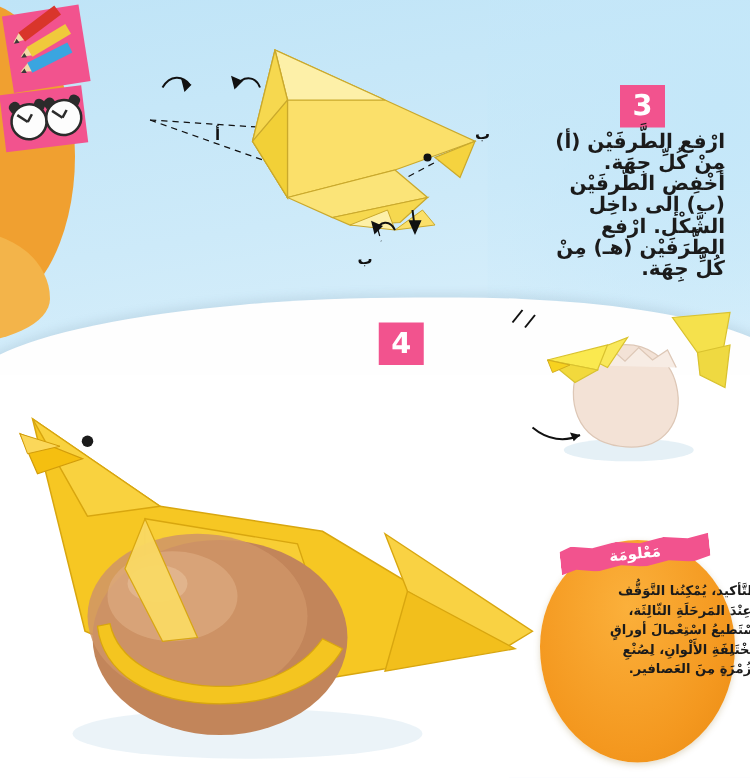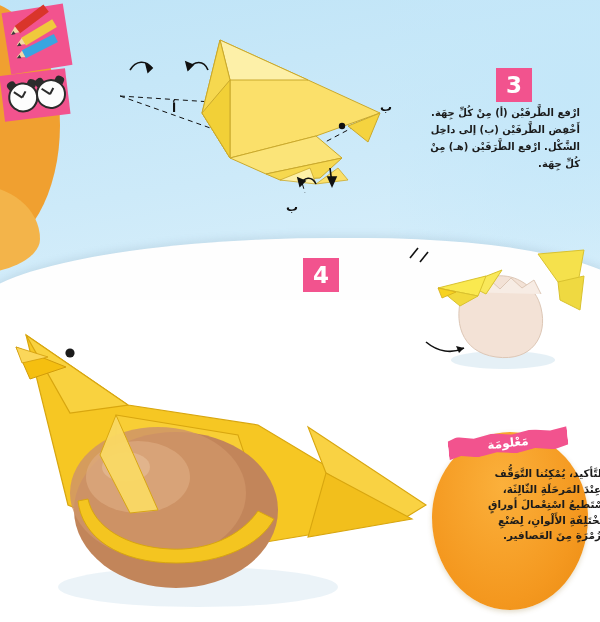--- a/index.html
+++ b/index.html
@@ -161,21 +161,21 @@
   #badge-3 { left: 496px; top: 68px; }
   #badge-4 { left: 303px; top: 258px; }
 
   
   .arabic {
     position: absolute;
     direction: rtl;
     text-align: right;
     font-family: "DejaVu Sans", sans-serif;
     color: #1b1b1b;
-    font-size: 10px;
+    font-size: 16px;
     line-height: 17px;
     font-weight: bold;
   }
   #text-step3 {
     left: 430px;
     top: 104px;
     width: 150px;
   }
   #text-step4 {
     left: 120px;

